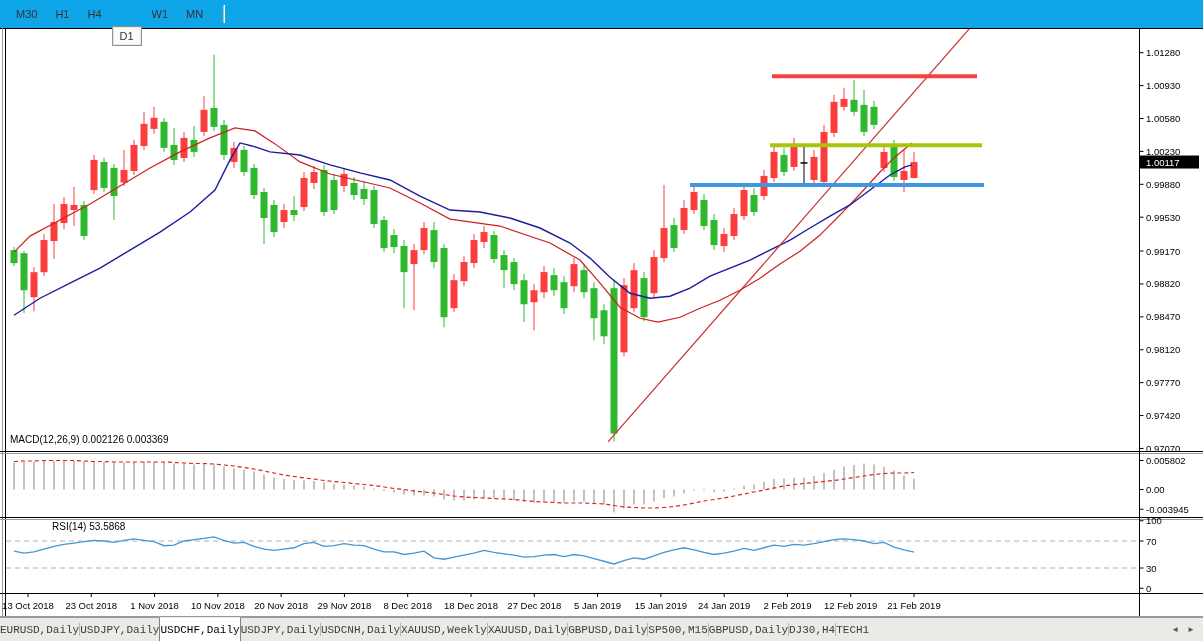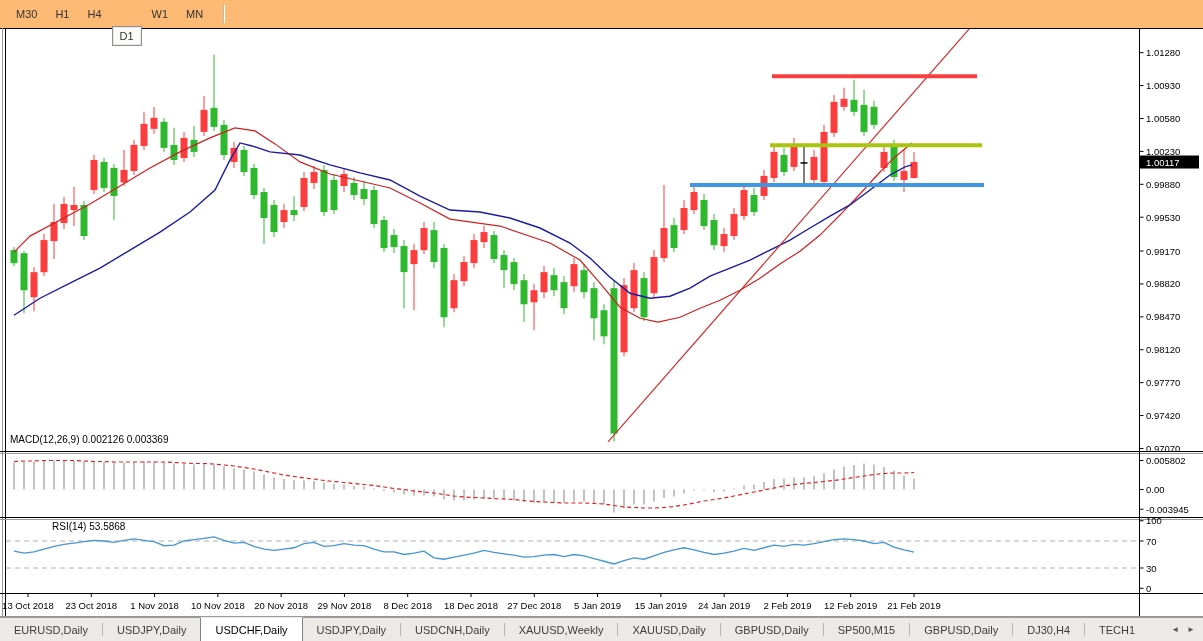--- a/index.html
+++ b/index.html
@@ -1,37 +1,37 @@
 <!DOCTYPE html>
 <html><head>
 <meta charset="utf-8">
 <style>
   html,body{margin:0;padding:0;width:1203px;height:641px;overflow:hidden;
     font-family:"Liberation Sans",sans-serif;background:#f0efed;position:relative;}
   #stage{position:absolute;left:0;top:0;width:1203px;height:641px;}
   
-  #toolbar{position:absolute;left:0;top:0;width:1203px;height:28px;background:#fdba74;
+  #toolbar{position:absolute;left:0;top:0;width:1203px;height:28px;background:#0ea5e9;
     display:flex;align-items:center;padding-left:8px;box-sizing:border-box;z-index:5;}
   .tfbtn{font-size:11px;color:#333;padding:3px 7px;margin-right:2px;border:1px solid transparent;
     cursor:default;line-height:12px;}
   .tfbtn.active{background:#fbfbfa;border:1px solid #8f8f8f;box-shadow:inset 0 0 0 1px #e8e8e8;margin-top:43px;}
   .tbsep{width:1px;height:18px;background:#b9b9b9;border-right:1px solid #fff;margin:0 6px 0 10px;}
   
   #chart-svg{position:absolute;left:0;top:0;z-index:1;}
   
   .ovl{position:absolute;z-index:3;color:#000;white-space:nowrap;}
   #chart-title{left:13px;top:32px;font-size:11px;}
   #chart-title .tri{font-size:8px;vertical-align:1px;margin-right:5px;}
   #chart-title .vals{margin-left:8px;}
   #macd-label{left:10px;top:434px;font-size:10px;}
   #rsi-label{left:10px;top:521px;font-size:10px;padding-left:42px;}
   
   #tabbar{position:absolute;left:0;top:617px;width:1203px;height:24px;background:#eceae7;
     border-top:1px solid #9a9a9a;display:flex;align-items:stretch;z-index:5;box-sizing:border-box;}
-  .tab{font-size:11px;color:#3c3c3c;display:flex;align-items:center;padding:0 14px;cursor:default;}
+  .tab{font-size:11px;color:#3c3c3c;display:flex;align-items:center;padding:0 0;cursor:default;font-family:Liberation Mono, monospace;}
   .tab.active{background:#ffffff;border-left:1px solid #808080;border-right:1px solid #808080;
     border-top:1px solid #eceae7;color:#000;margin-top:-1px;}
   .tsep{width:1px;background:#b5b5b5;margin:5px 0;}
   .tabarrows{margin-left:auto;display:flex;align-items:center;padding-right:4px;}
   .tarrow{font-size:8px;color:#555;padding:2px 4px;cursor:default;}
 </style>
 </head>
 <body>
 
 <div id="stage">

